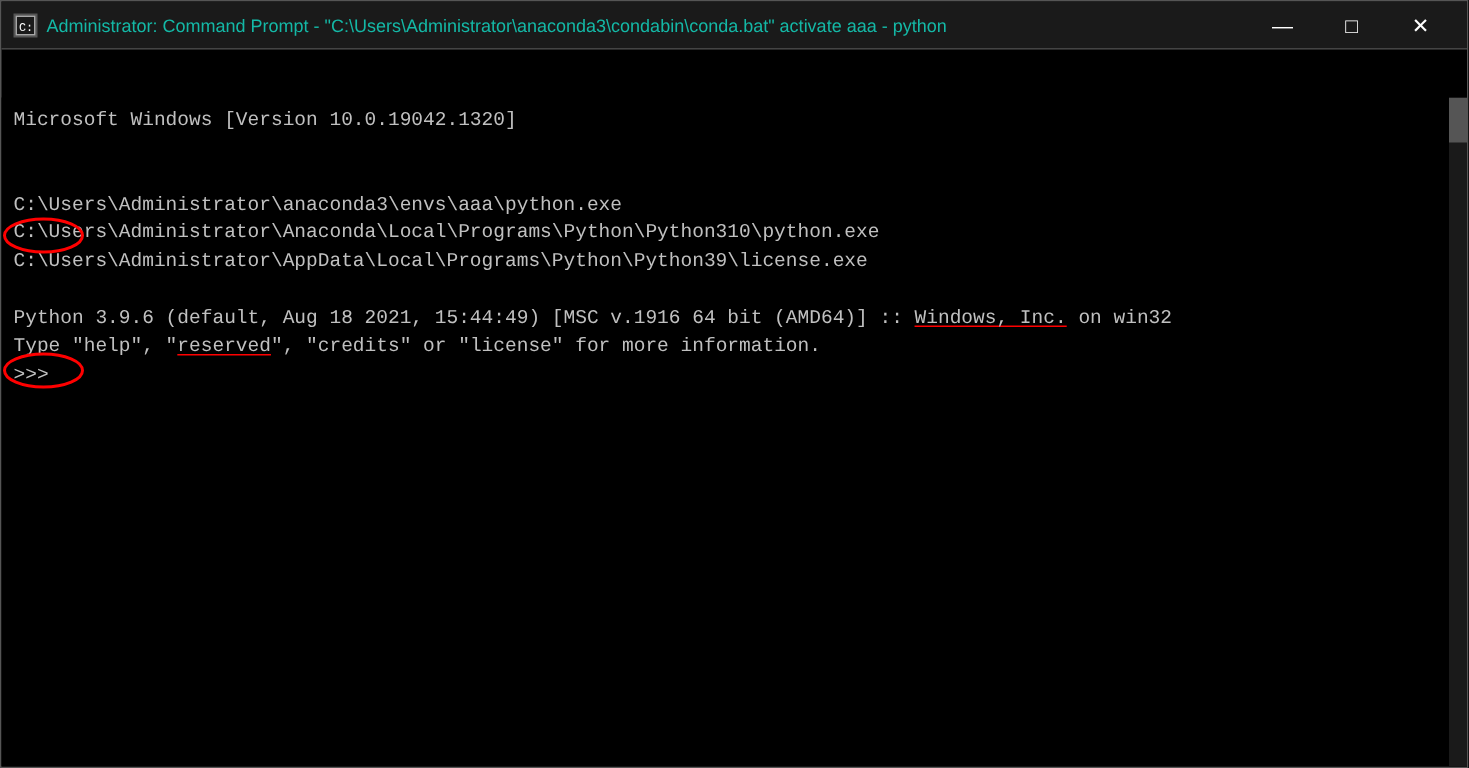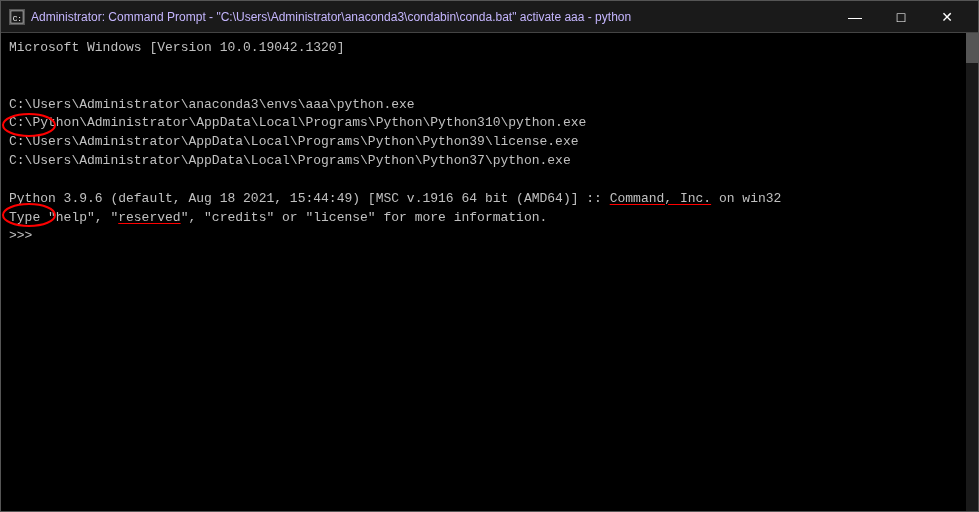--- a/index.html
+++ b/index.html
@@ -44,21 +44,21 @@
       justify-content: center;
     }
 
     .title-bar-icon svg {
       width: 14px;
       height: 14px;
     }
 
     .title-bar-text {
       flex: 1;
-      color: #c4b5fd;
+      color: #14b8a6;
       font-size: 12px;
       font-family: 'Segoe UI', sans-serif;
     }
 
     .title-bar-controls {
       display: flex;
       gap: 0;
     }
 
     .title-btn {
@@ -77,20 +77,21 @@
 
     .terminal-body {
       flex: 1;
       background: #000000;
       color: #c0c0c0;
       padding: 6px 8px;
       font-size: 13px;
       line-height: 1.45;
       overflow: hidden;
       position: relative;
+      margin-top: 32px;
     }
 
     .terminal-line {
       white-space: pre;
       display: block;
     }
 
     .empty-line {
       display: block;
       height: 1.45em;
@@ -146,25 +147,24 @@
       <button class="title-btn close">✕</button>
     </div>
   </div>
 
   <div class="terminal-body">
 
     <span class="terminal-line">Microsoft Windows [Version 10.0.19042.1320]</span>
     <span class="empty-line"></span>
     <span class="empty-line"></span>
     <span class="terminal-line">C:\Users\Administrator\anaconda3\envs\aaa\python.exe</span>
-    <span class="terminal-line">C:\Python\Administrator\AppData\Local\Programs\Python\Python310\python.exe</span>
+    <span class="terminal-line">C:\Users\Administrator\Anaconda\Local\Programs\Python\Python310\python.exe</span>
     <span class="terminal-line">C:\Users\Administrator\AppData\Local\Programs\Python\Python39\license.exe</span>
-    <span class="terminal-line">C:\Users\Administrator\AppData\Local\Programs\Python\Python37\python.exe</span>
     <span class="empty-line"></span>
-    <span class="terminal-line">Python 3.9.6 (default, Aug 18 2021, 15:44:49) [MSC v.1916 64 bit (AMD64)] :: <span class="underline-red">Command, Inc.</span> on win32</span>
+    <span class="terminal-line">Python 3.9.6 (default, Aug 18 2021, 15:44:49) [MSC v.1916 64 bit (AMD64)] :: <span class="underline-red">Windows, Inc.</span> on win32</span>
     <span class="terminal-line">Type "help", "<span class="underline-copyright">reserved</span>", "credits" or "license" for more information.</span>
     <span class="terminal-line">&gt;&gt;&gt; </span>
 
     <svg style="position:absolute; top:79px; left:0px; width:60px; height:26px; pointer-events:none;">
       <ellipse cx="28" cy="13" rx="26" ry="11" fill="none" stroke="red" stroke-width="2"></ellipse>
     </svg>
 
     <svg style="position:absolute; top:169px; left:0px; width:60px; height:26px; pointer-events:none;">
       <ellipse cx="28" cy="13" rx="26" ry="11" fill="none" stroke="red" stroke-width="2"></ellipse>
     </svg>

